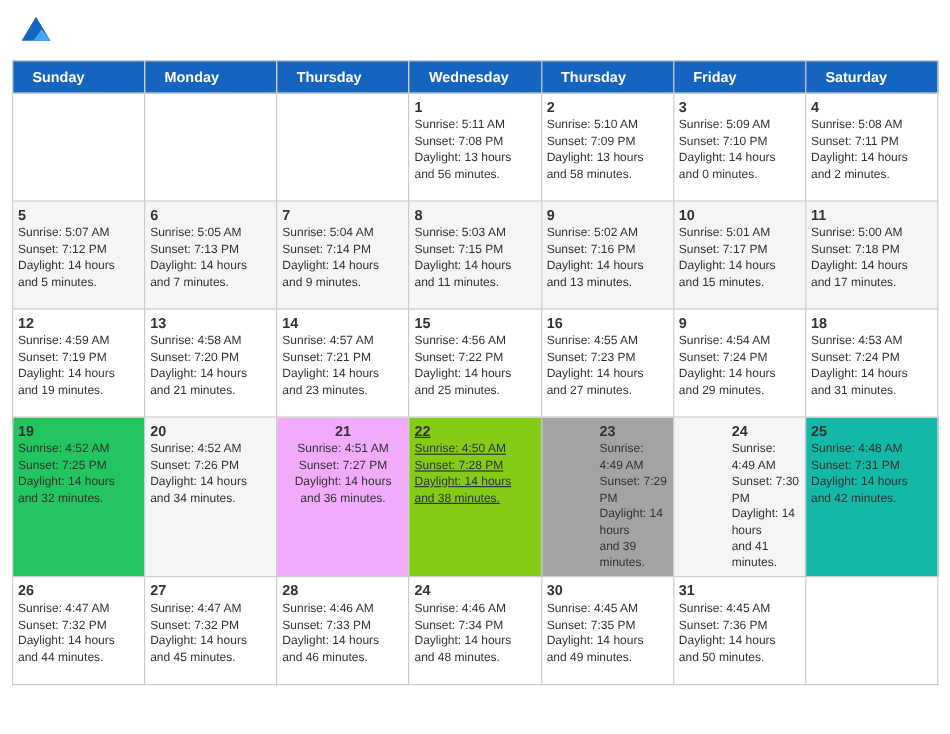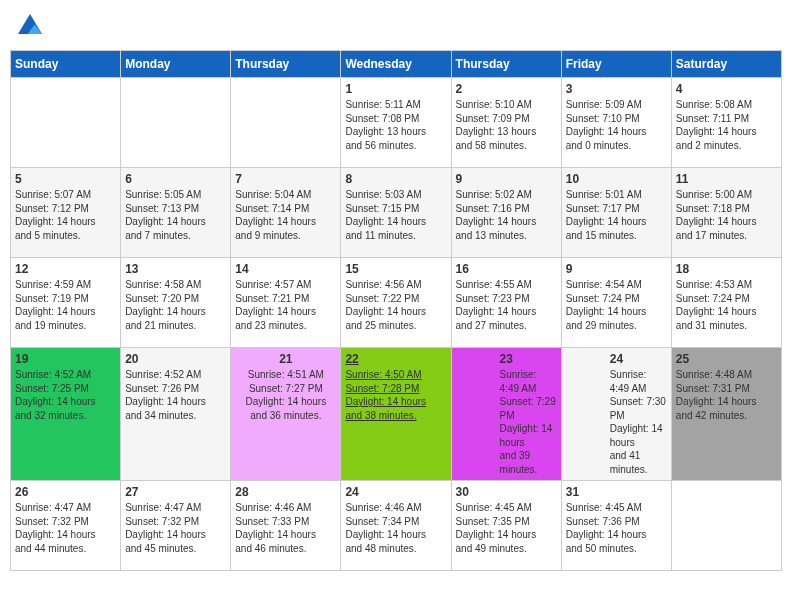--- a/index.html
+++ b/index.html
@@ -57,21 +57,21 @@
     table {
       width: 100%;
       border-collapse: collapse;
       table-layout: fixed;
     }
     thead th {
       background: #1565c0;
       color: #fff;
       font-size: 12px;
       font-weight: bold;
-      padding: 6px 4px;
+      padding: 6px 16px;
       text-align: left;
       border: 1px solid #ccc;
     }
     td {
       border: 1px solid #ccc;
       vertical-align: top;
       padding: 4px;
       font-size: 10px;
       color: #333;
       height: 90px;
@@ -219,29 +219,29 @@
           <div class="cell-text">Sunrise: 4:52 AM<br>Sunset: 7:26 PM<br>Daylight: 14 hours<br>and 34 minutes.</div>
         </td>
         <td style="background: #f0abfc; text-align: center;">
           <span class="day-num">21</span>
           <div class="cell-text">Sunrise: 4:51 AM<br>Sunset: 7:27 PM<br>Daylight: 14 hours<br>and 36 minutes.</div>
         </td>
         <td style="background: #84cc16; text-decoration: underline;">
           <span class="day-num">22</span>
           <div class="cell-text">Sunrise: 4:50 AM<br>Sunset: 7:28 PM<br>Daylight: 14 hours<br>and 38 minutes.</div>
         </td>
-        <td style="background: #d946ef; padding-left: 48px;">
+        <td style="background: #a3a3a3; padding-left: 48px;">
           <span class="day-num">23</span>
           <div class="cell-text">Sunrise: 4:49 AM<br>Sunset: 7:29 PM<br>Daylight: 14 hours<br>and 39 minutes.</div>
         </td>
         <td style="background: rgb(245, 245, 245); padding-left: 48px;">
           <span class="day-num">24</span>
           <div class="cell-text">Sunrise: 4:49 AM<br>Sunset: 7:30 PM<br>Daylight: 14 hours<br>and 41 minutes.</div>
         </td>
-        <td style="background: #a3a3a3;">
+        <td style="background: #14b8a6;">
           <span class="day-num">25</span>
           <div class="cell-text">Sunrise: 4:48 AM<br>Sunset: 7:31 PM<br>Daylight: 14 hours<br>and 42 minutes.</div>
         </td>
       </tr>
       <tr>
         <td>
           <span class="day-num">26</span>
           <div class="cell-text">Sunrise: 4:47 AM<br>Sunset: 7:32 PM<br>Daylight: 14 hours<br>and 44 minutes.</div>
         </td>
         <td>

